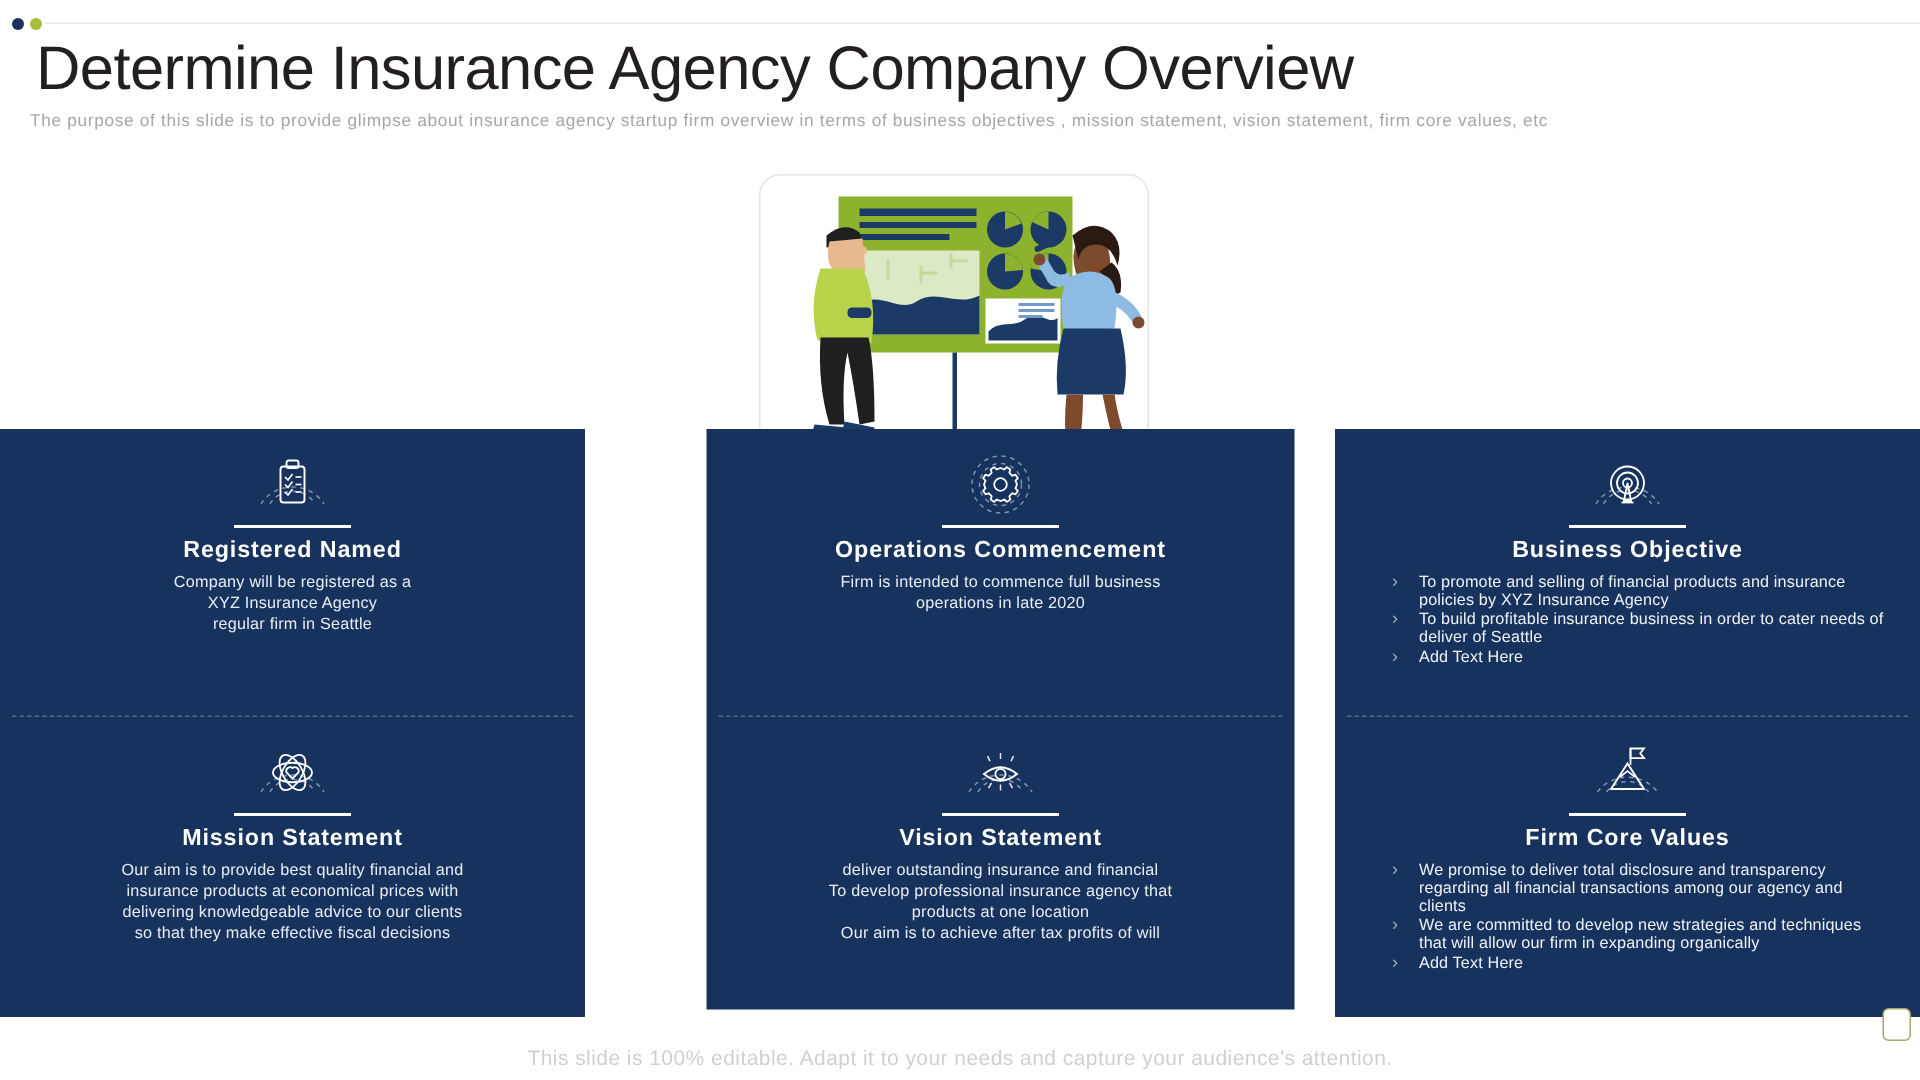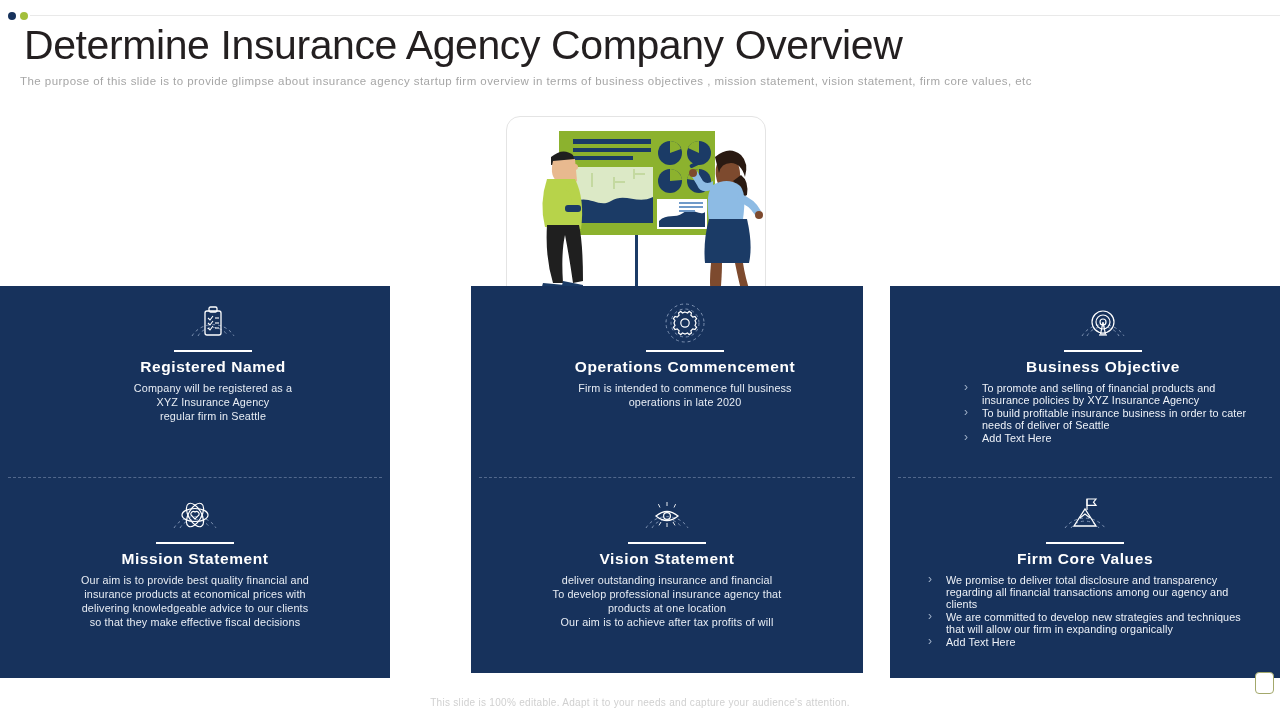--- a/index.html
+++ b/index.html
@@ -48,21 +48,21 @@
   .col-3 { left: 890px; top: 286px; width: 390px; height: 392px; }
 
   .divider {
     position: absolute; left: 8px; right: 8px; height: 0;
     border-top: 1px dashed #52688c;
   }
   .col-1 .divider, .col-3 .divider { top: 191px; }
   .col-2 .divider { top: 191px; }
 
   .panel { position: absolute; left: 0; width: 100%; }
-  .panel-top { top: 0px; height: 191px; padding-left: 36px; }
+  .panel-top { top: 0px; height: 191px; }
   .panel-bot { top: 192px; height: 200px; }
 
   
   .icon-wrap {
     width: 100%; display: flex; justify-content: center;
     padding-top: 16px;
   }
   .icon-wrap svg { display: block; }
   .icon-rule {
     width: 78px; height: 2px; background: #ffffff;
@@ -91,21 +91,21 @@
     letter-spacing: 0.1px; text-align: left; margin-bottom: 1px;
   }
   ul.bullets li::before {
     content: "\203A"; position: absolute; left: -18px; top: -1px;
     color: #9fb0c8; font-size: 12px;
   }
 
   
   .footer-note {
     position: absolute; left: 0; top: 697px; width: 1280px;
-    text-align: center; font-size: 10px; color: #d0d0d0;
+    text-align: center; font-size: 14px; color: #d0d0d0;
     letter-spacing: 0.3px;
   }
   .corner-box {
     position: absolute; left: 1255px; top: 672px; width: 19px; height: 22px;
     border: 1px solid #a3a86b; border-radius: 4px; background: #fff;
   }
 </style>
 </head>
 <body>
 

